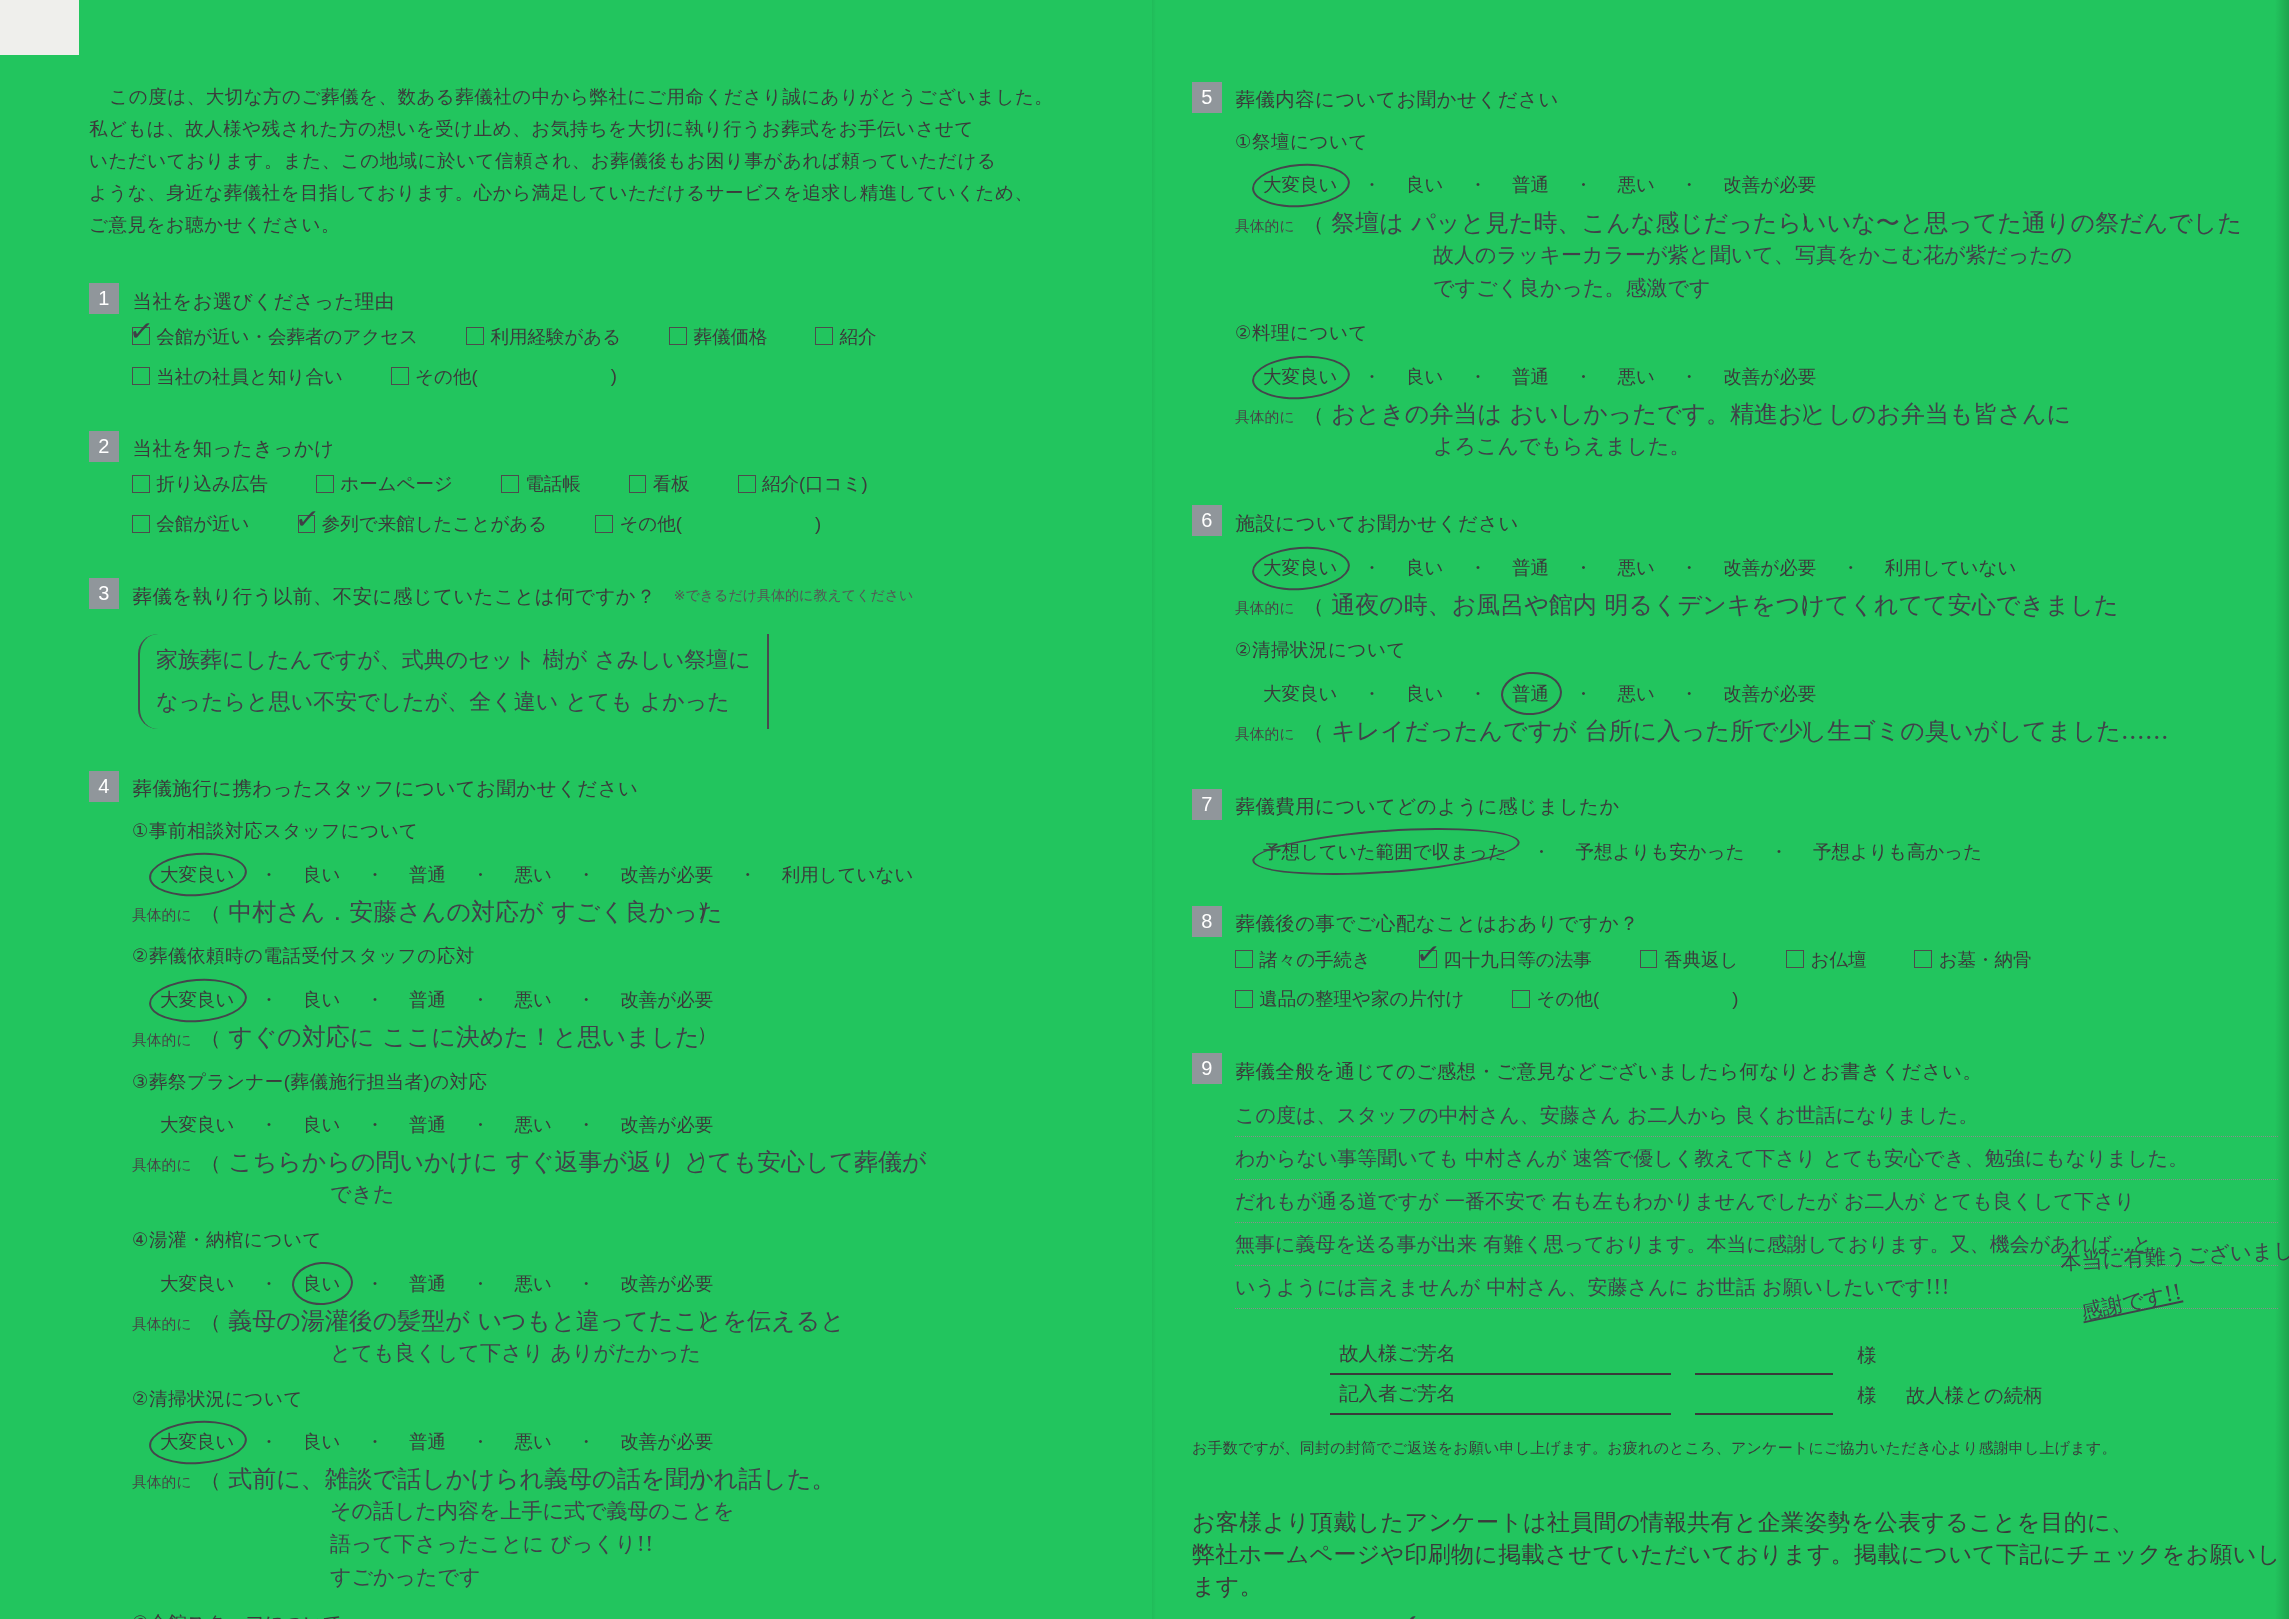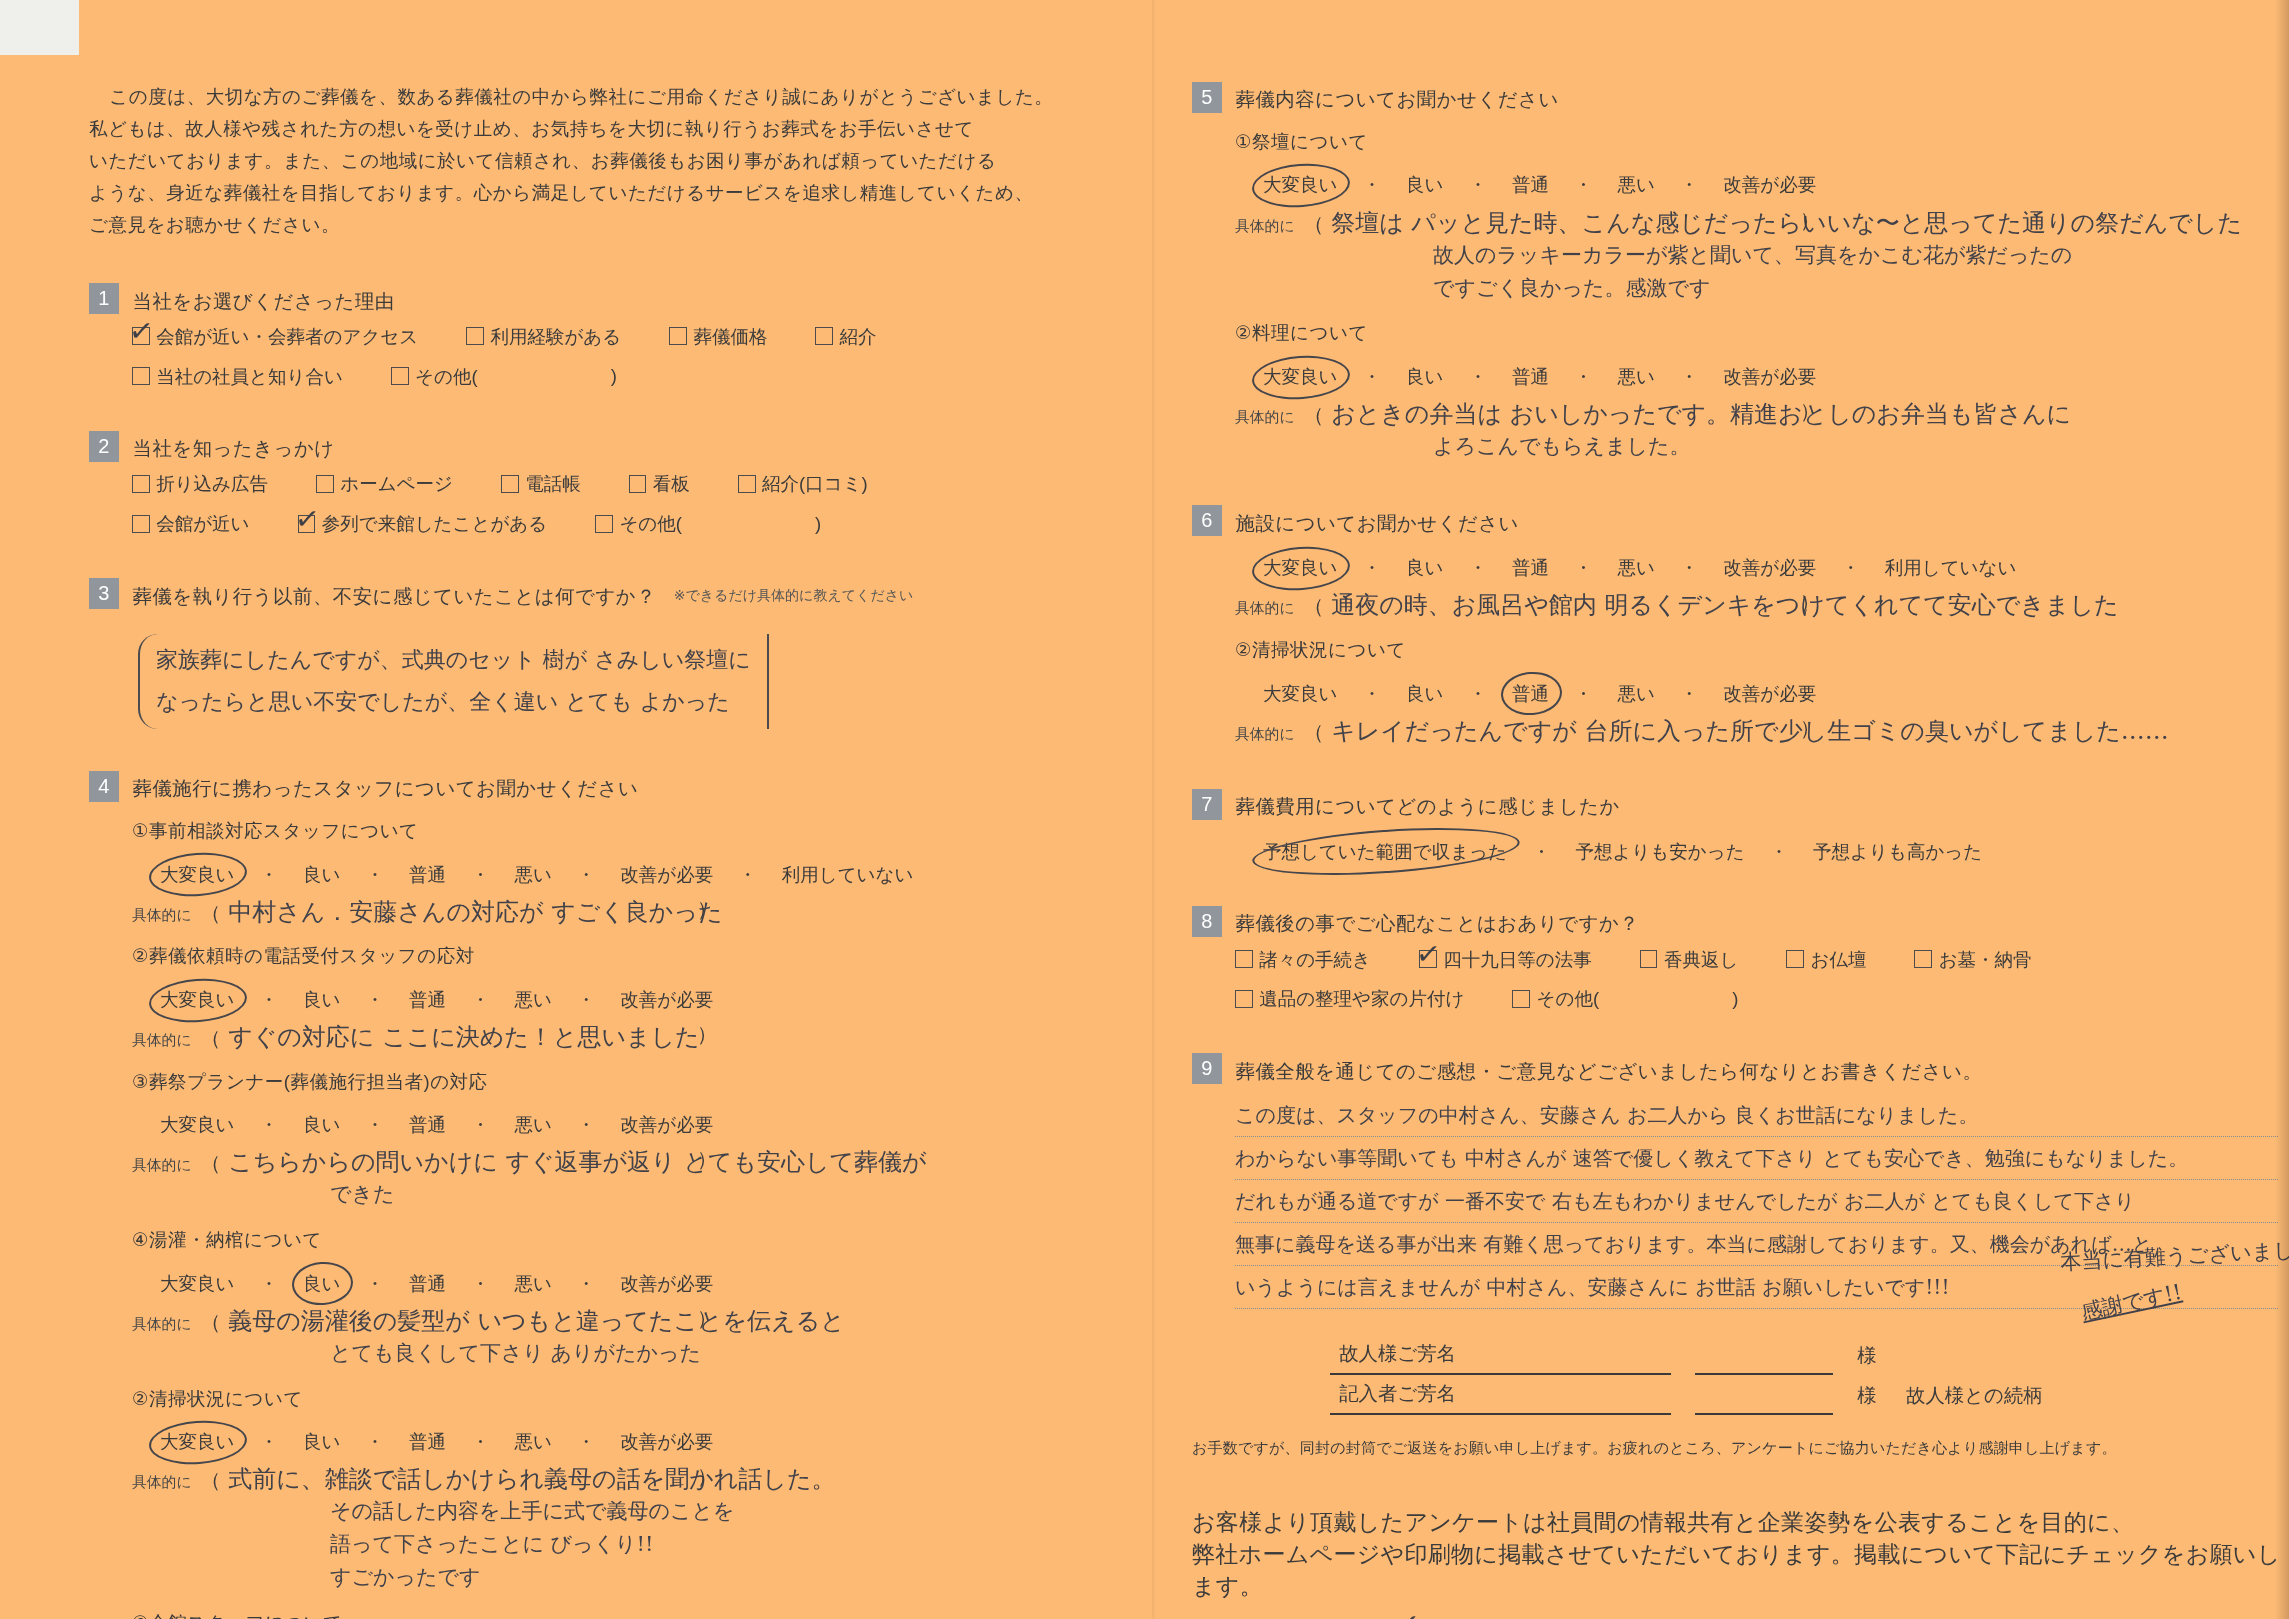--- a/index.html
+++ b/index.html
@@ -1,17 +1,17 @@
 <!DOCTYPE html>
 <html style="font-size:14.8px"><head>
 <meta charset="utf-8">
 <style>
   html,body{margin:0;padding:0;background:#dededb;}
   .scan{
-    position:relative; width:2290px; height:1620px; background:#fdba74;
+    position:relative; width:2290px; height:1620px; background:#22c55e;
     overflow:hidden; font-family:"Liberation Sans","DejaVu Sans",sans-serif;
     color:#3b3b3b;
   }
   .edge-right{position:absolute;right:0;top:0;width:14.8px;height:100%;
     background:linear-gradient(to right,rgba(0,0,0,0),rgba(0,0,0,.18));}
   .seam{position:absolute;left:1152px;top:0;width:3.7px;height:100%;
     background:linear-gradient(to right,rgba(0,0,0,.05),rgba(0,0,0,0));}
   .corner{position:absolute;left:0;top:0;width:79px;height:55px;background:#efefec;}
 
   .col{position:absolute;top:0;}

